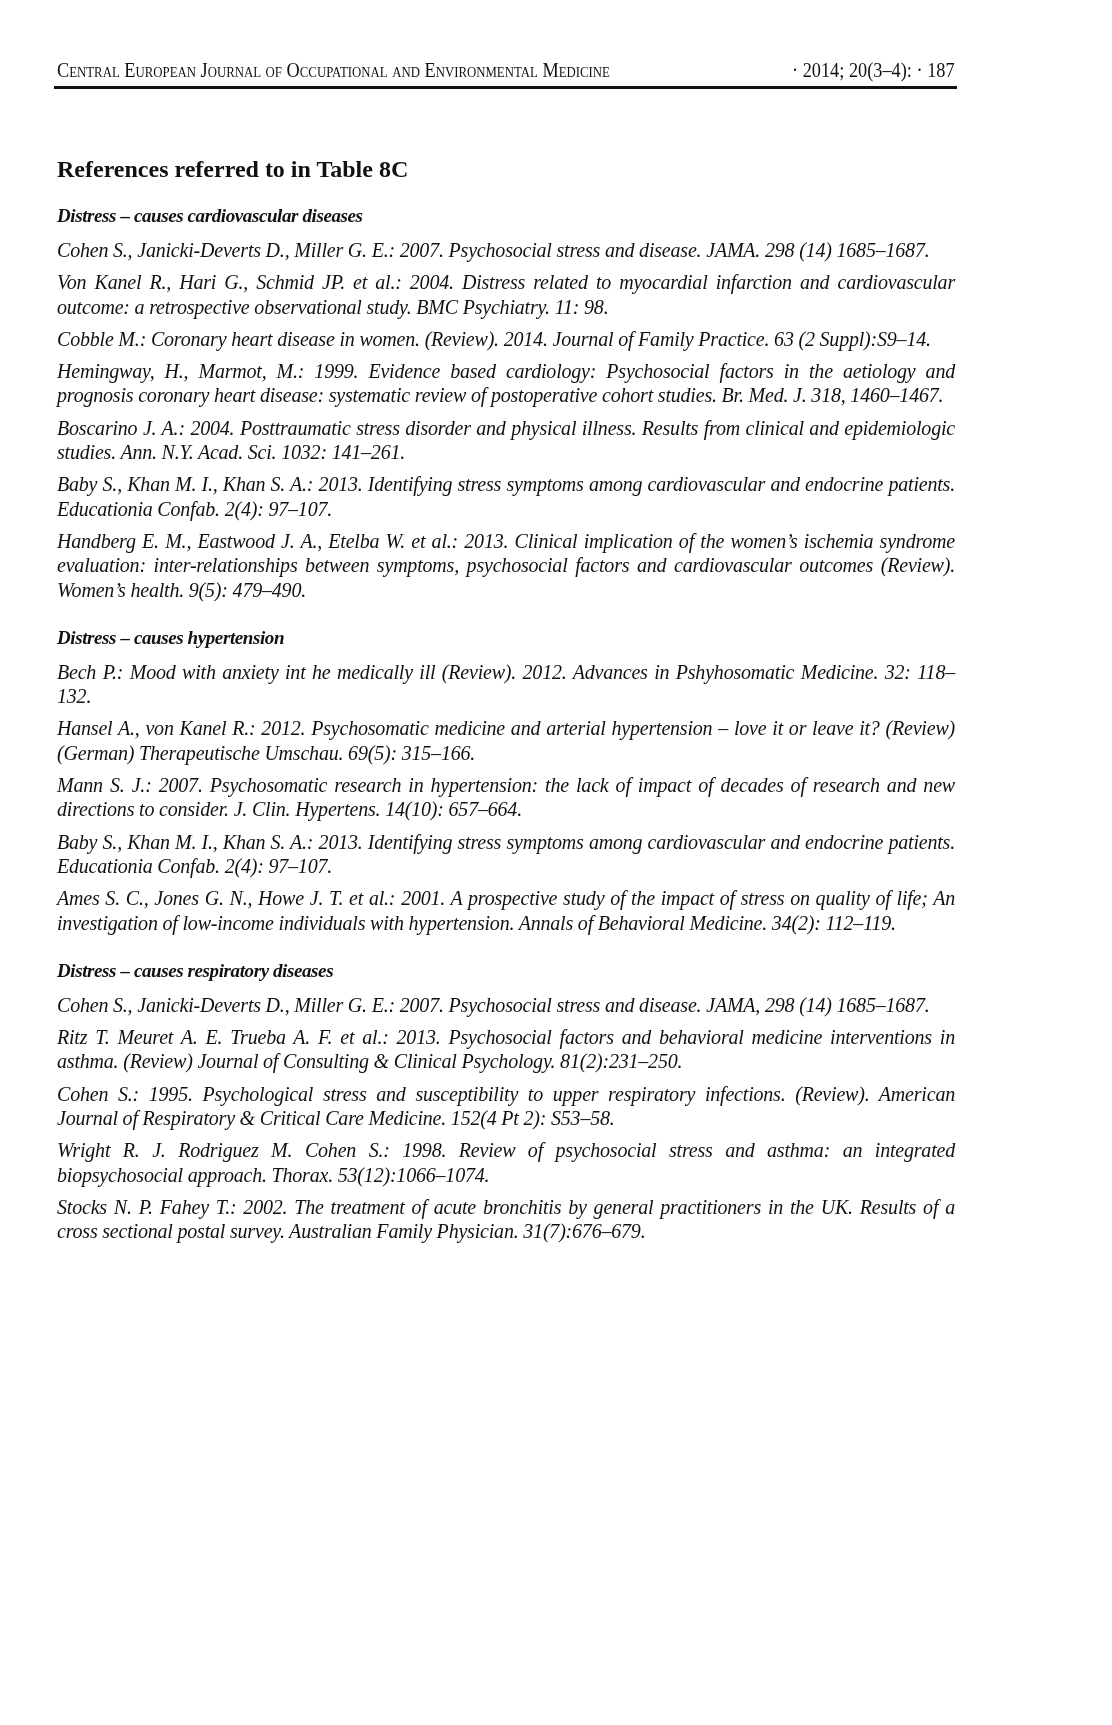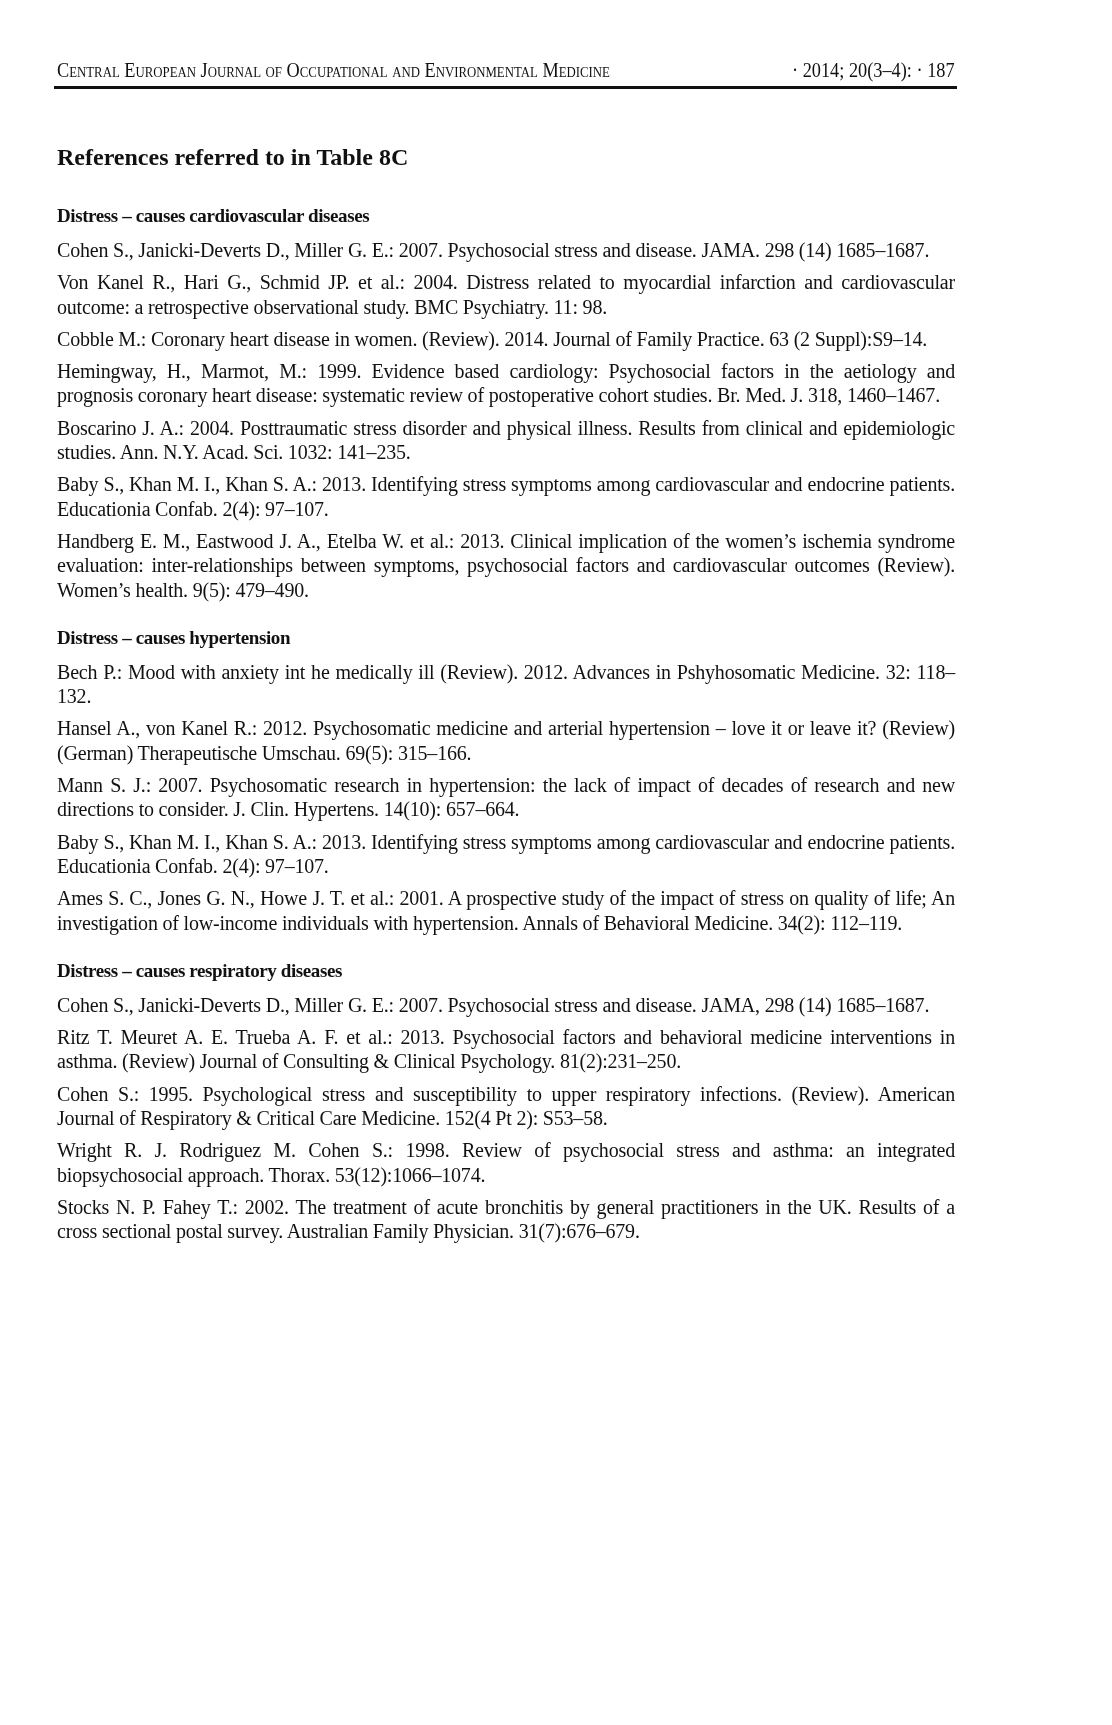--- a/index.html
+++ b/index.html
@@ -43,41 +43,41 @@
     .head-rule {
       position: absolute;
       top: 86px;
       left: -3px;
       width: 903px;
       height: 3px;
       background: #111111;
     }
     .page-title {
       position: absolute;
-      top: 144px;
+      top: 156px;
       left: 0;
       margin: 0;
       font-size: 24px;
       font-weight: bold;
       white-space: nowrap;
     }
     .content {
       position: absolute;
       top: 204px;
       left: 0;
       width: 898px;
     }
     .section-heading {
       margin: 0;
       font-size: 19px;
       font-weight: bold;
       line-height: 24px;
       letter-spacing: -0.4px;
     }
-    .section { margin-bottom: 24px; }
+    .section { margin-bottom: 24px; font-style: italic; }
     .section + .section { margin-top: 0; }
     .ref {
       margin: 8px 0 0 0;
       font-size: 20px;
       line-height: 24.3px;
       text-align: justify;
       letter-spacing: -0.2px;
     }
     .section-heading + .ref { margin-top: 10px; }
   </style>
@@ -95,21 +95,21 @@
   <h1 class="page-title">References referred to in Table 8C</h1>
 
   <div class="content">
 
     <div class="section">
       <h2 class="section-heading">Distress – causes cardiovascular diseases</h2>
       <p class="ref">Cohen S., Janicki-Deverts D., Miller G. E.: 2007. Psychosocial stress and disease. JAMA. 298 (14) 1685–1687.</p>
       <p class="ref">Von Kanel R., Hari G., Schmid JP. et al.: 2004. Distress related to myocardial infarction and car­diovascular outcome: a retrospective observational study. BMC Psychiatry. 11: 98.</p>
       <p class="ref">Cobble M.: Coronary heart disease in women. (Review). 2014. Journal of Family Practice. 63 (2 Suppl):S9–14.</p>
       <p class="ref">Hemingway, H., Marmot, M.: 1999. Evidence based cardiology: Psychosocial factors in the aeti­ology and prognosis coronary heart disease: systematic review of postoperative cohort studies. Br. Med. J. 318, 1460–1467.</p>
-      <p class="ref">Boscarino J. A.: 2004. Posttraumatic stress disorder and physical illness. Results from clinical and epidemiologic studies. Ann. N.Y. Acad. Sci. 1032: 141–235.</p>
+      <p class="ref">Boscarino J. A.: 2004. Posttraumatic stress disorder and physical illness. Results from clinical and epidemiologic studies. Ann. N.Y. Acad. Sci. 1032: 141–261.</p>
       <p class="ref">Baby S., Khan M. I., Khan S. A.: 2013. Identifying stress symptoms among cardiovascular and endocrine patients. Educationia Confab. 2(4): 97–107.</p>
       <p class="ref">Handberg E. M., Eastwood J. A., Etelba W. et al.: 2013. Clinical implication of the women’s ischemia syndrome evaluation: inter-relationships between symptoms, psychosocial factors and cardiovascular outcomes (Review). Women’s health. 9(5): 479–490.</p>
     </div>
 
     <div class="section">
       <h2 class="section-heading">Distress – causes hypertension</h2>
       <p class="ref">Bech P.: Mood with anxiety int he medically ill (Review). 2012. Advances in Pshyhosomatic Medicine. 32: 118–132.</p>
       <p class="ref">Hansel A., von Kanel R.: 2012. Psychosomatic medicine and arterial hypertension – love it or leave it? (Review) (German) Therapeutische Umschau. 69(5): 315–166.</p>
       <p class="ref">Mann S. J.: 2007. Psychosomatic research in hypertension: the lack of impact of decades of re­search and new directions to consider. J. Clin. Hypertens. 14(10): 657–664.</p>
       <p class="ref">Baby S., Khan M. I., Khan S. A.: 2013. Identifying stress symptoms among cardiovascular and endocrine patients. Educationia Confab. 2(4): 97–107.</p>

